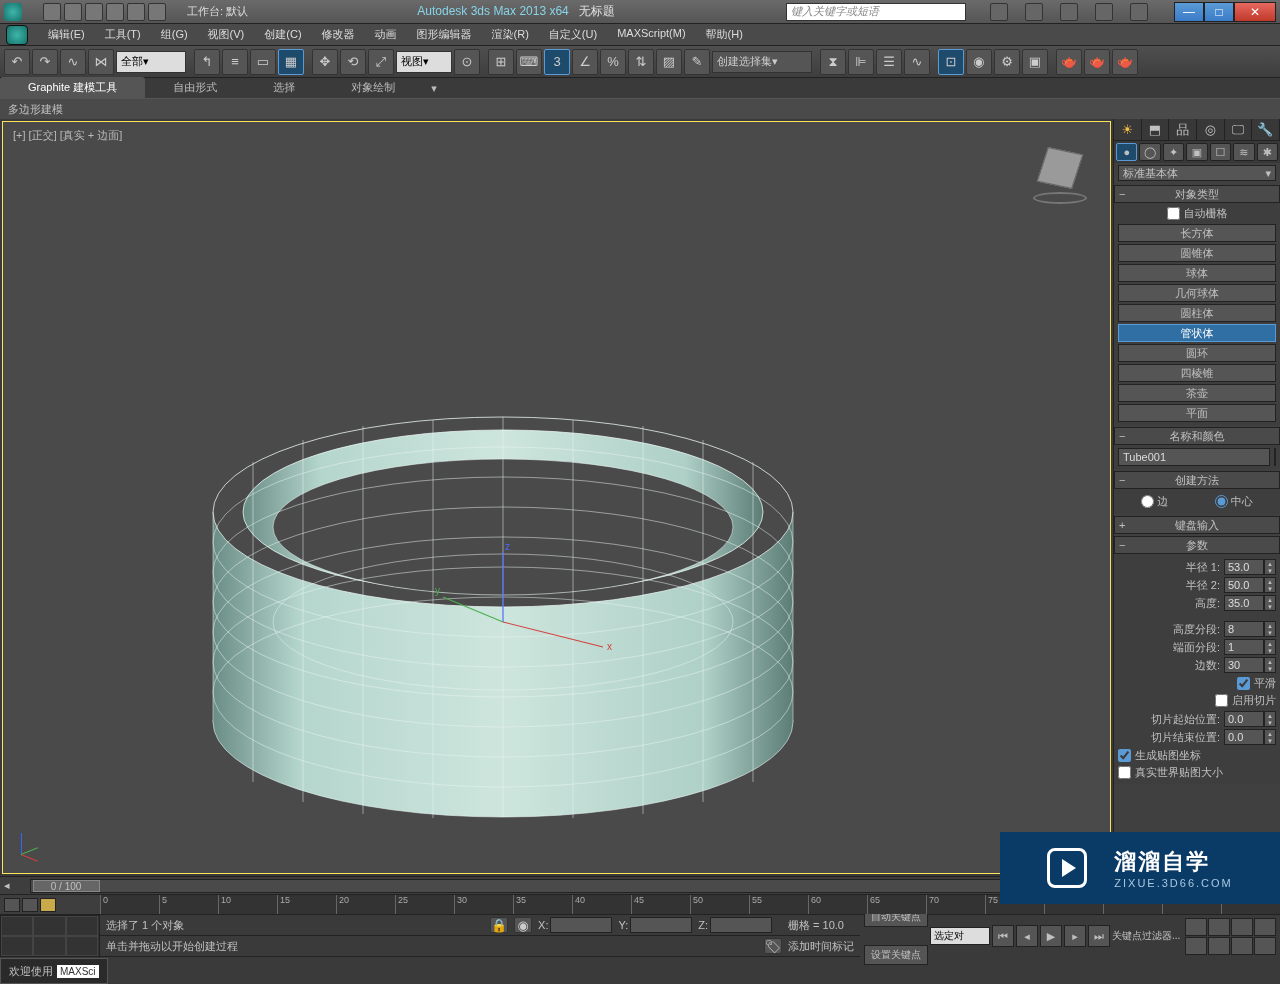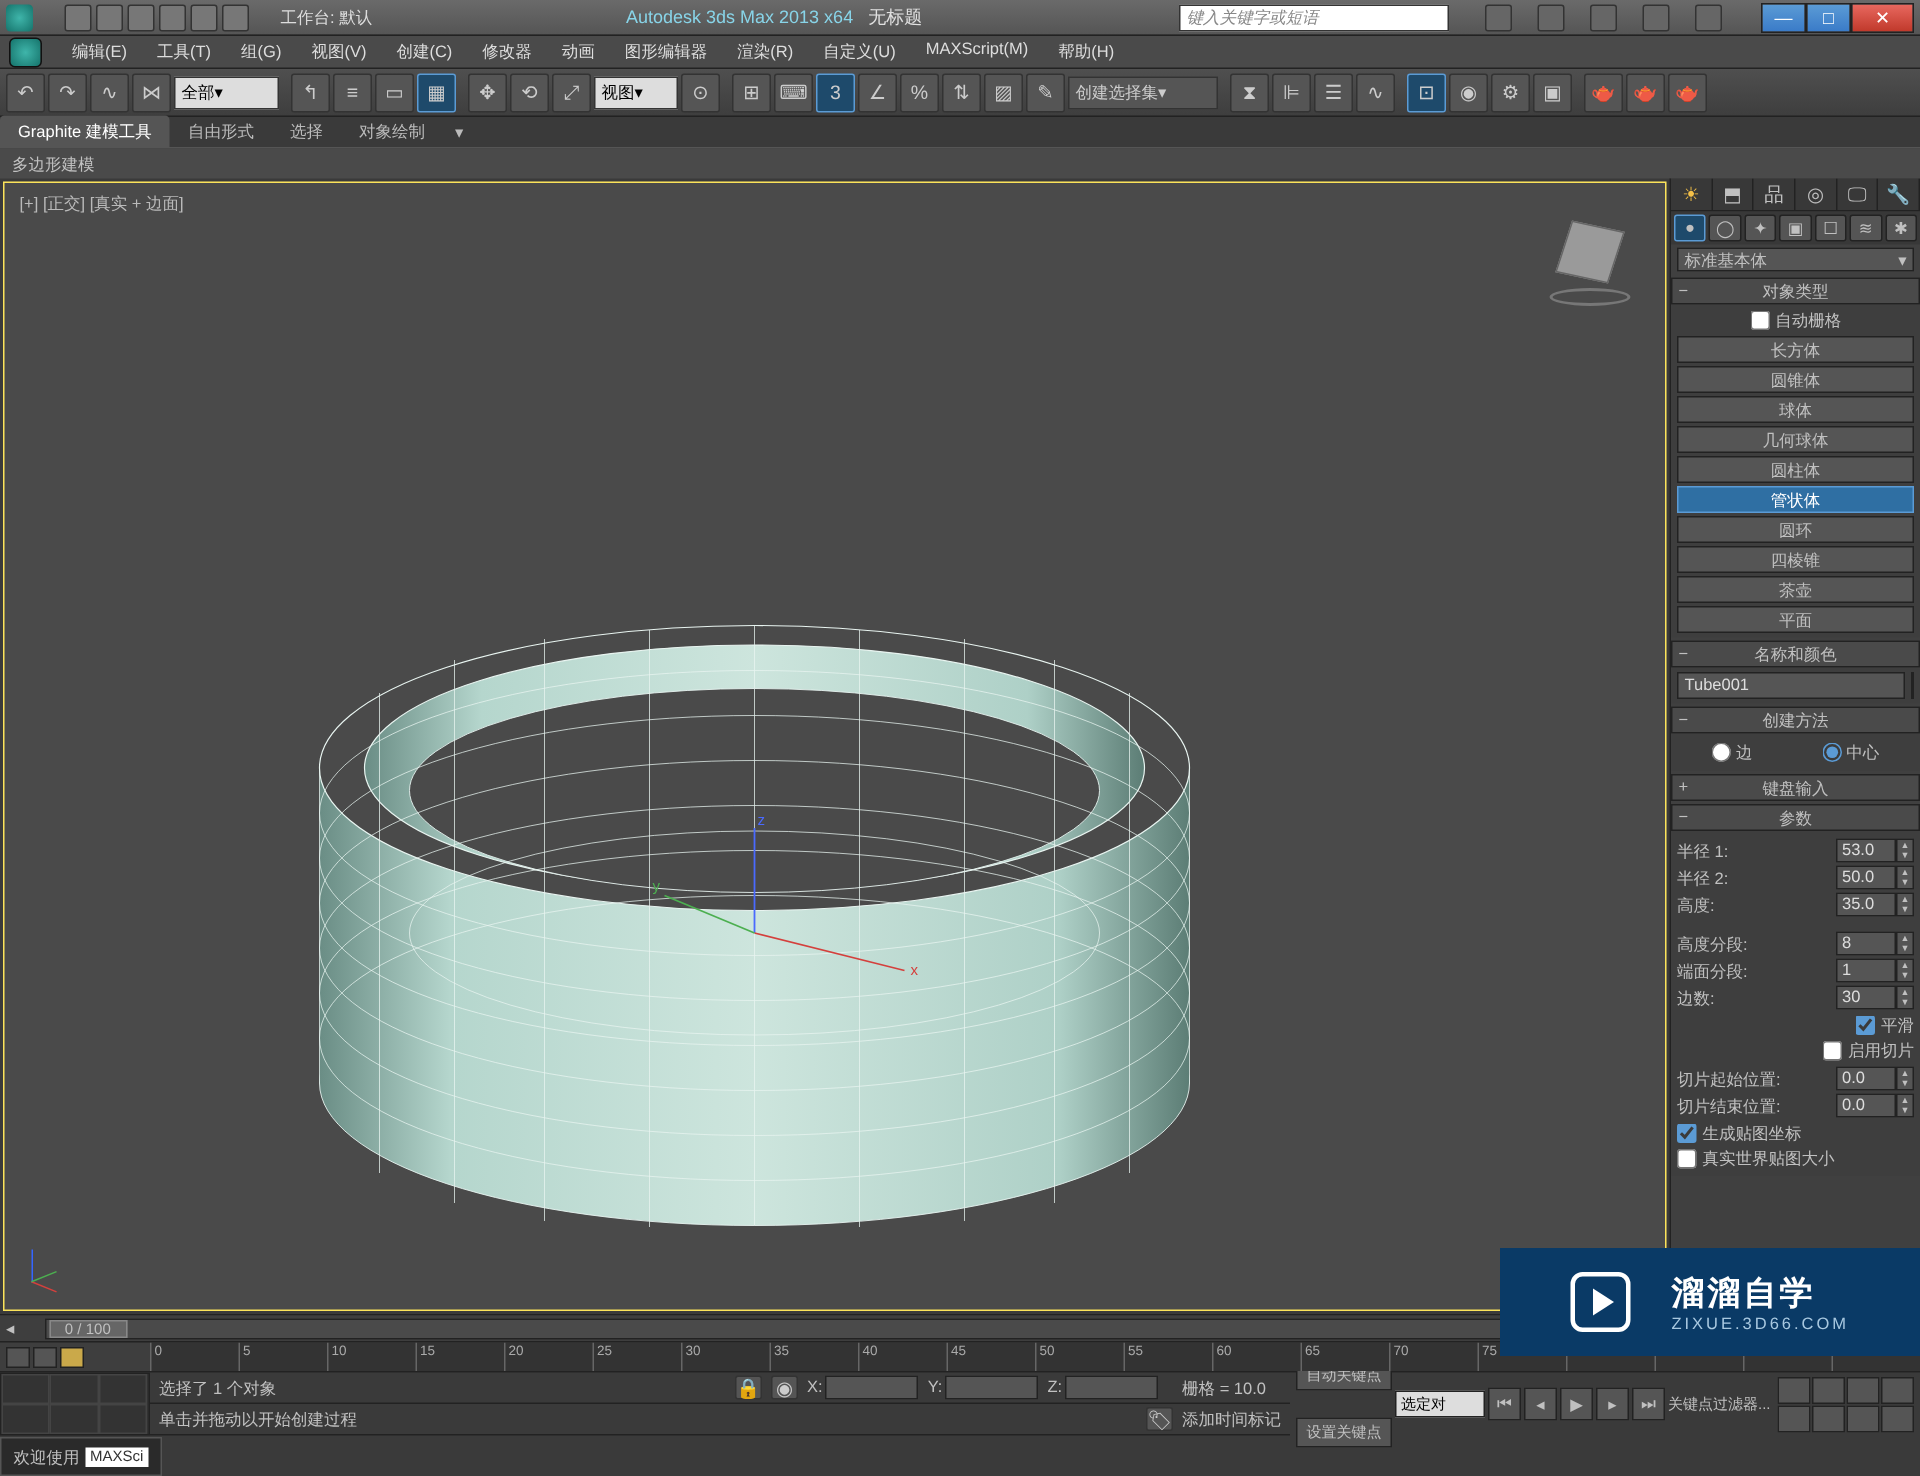--- a/index.html
+++ b/index.html
@@ -28,21 +28,21 @@
 
 
 .toolbar { height: 32px; background: linear-gradient(#4f4f4f,#3e3e3e); display: flex; align-items: center; padding: 0 4px; border-bottom: 1px solid #222; gap: 2px; flex-wrap: nowrap; }
 .tb-btn { width: 26px; height: 26px; background: #555; border: 1px solid #333; border-radius: 2px; display: flex; align-items: center; justify-content: center; font-size: 13px; color: #ccc; }
 .tb-btn.active { background: #1e4a6b; border-color: #5b9bd5; }
 .tb-sep { width: 4px; }
 .tb-drop { height: 22px; background: #ddd; border: 1px solid #333; color: #000; padding: 0 4px; display: flex; align-items: center; font-size: 11px; }
 
 
 .ribbon-tabs { height: 21px; background: #3a3a3a; display: flex; align-items: flex-end; border-bottom: 1px solid #555; }
-.r-tab { padding: 3px 12px; color: #bbb; cursor: pointer; }
+.r-tab { padding: 3px 28px; color: #bbb; cursor: pointer; }
 .r-tab.active { background: #555; color: #fff; border-top-left-radius: 3px; border-top-right-radius: 3px; }
 .sub-tabs { height: 20px; background: #4a4a4a; display: flex; align-items: center; padding: 0 8px; }
 
 
 .main { position: absolute; top: 119px; left: 0; right: 167px; bottom: 108px; display: flex; flex-direction: column; }
 .viewport { flex: 1; background: #4a4a4a; position: relative; border: 1px solid #fbe35a; margin: 2px; overflow: hidden; }
 .vp-label { position: absolute; top: 6px; left: 10px; color: #bababa; font-size: 11px; }
 .viewcube { position: absolute; top: 20px; right: 20px; width: 60px; height: 60px; }
 .cube3d { width: 36px; height: 36px; background: #9a9a9a; border: 1px solid #666; margin: 8px auto; transform: rotate(12deg) skew(-6deg); }
 .cube-ring { width: 54px; height: 12px; border: 2px solid #777; border-radius: 50%; margin: -2px auto; }
@@ -74,35 +74,35 @@
 
 .auto-grid { display: flex; align-items: center; justify-content: center; gap: 4px; margin-bottom: 3px; }
 
 .name-row { display: flex; gap: 4px; }
 .name-input { flex: 1; height: 18px; background: #555; border: 1px solid #222; color: #ddd; padding: 0 4px; font-size: 11px; }
 .color-sw { width: 18px; height: 18px; background: #8dc8b9; border: 1px solid #222; }
 
 .radio-row { display: flex; justify-content: space-around; padding: 2px 0; }
 .radio-row label { display: flex; align-items: center; gap: 3px; }
 
-.param-row { display: flex; align-items: center; justify-content: space-between; gap: 4px; margin: 2px 0; }
+.param-row { display: flex; align-items: center; justify-content: flex-end; gap: 4px; margin: 2px 0; }
 .param-row .lbl { font-size: 11px; }
 .spinner { display: flex; }
 .spinner input { width: 40px; height: 16px; background: #555; border: 1px solid #222; color: #ddd; text-align: left; padding: 0 3px; font-size: 11px; }
 .spinner .ud { width: 12px; height: 16px; background: #555; border: 1px solid #222; display: flex; flex-direction: column; }
 .spinner .ud div { flex: 1; font-size: 6px; display: flex; align-items: center; justify-content: center; }
 
 .chk-row { display: flex; align-items: center; gap: 4px; padding: 1px 0; }
 .chk-row.right { justify-content: flex-end; }
 
 
 .bottom { position: absolute; left: 0; right: 0; bottom: 0; height: 108px; background: #3a3a3a; border-top: 1px solid #222; }
 .time-slider { height: 18px; background: #3e3e3e; display: flex; align-items: center; position: relative; border-bottom: 1px solid #222; }
 .slider-track { flex: 1; height: 14px; background: #4a4a4a; border: 1px solid #222; margin: 0 16px; position: relative; }
-.slider-thumb { position: absolute; left: 2px; top: 0; width: 52px; height: 12px; background: #666; border: 1px solid #888; font-size: 10px; text-align: center; }
+.slider-thumb { position: absolute; left: 2px; top: 0; width: 67px; height: 12px; background: #666; border: 1px solid #888; font-size: 10px; text-align: center; }
 .time-scrub { height: 20px; background: #3e3e3e; display: flex; border-bottom: 1px solid #222; }
 .track-ctrl { width: 100px; display: flex; align-items: center; gap: 2px; padding: 0 4px; }
 .track-ctrl .b { width: 16px; height: 14px; background: #555; border: 1px solid #222; }
 .ruler { flex: 1; position: relative; background: #333; overflow: hidden; }
 .ruler .tick { position: absolute; top: 0; height: 100%; border-left: 1px solid #666; font-size: 9px; color: #aaa; padding-left: 2px; }
 .status { height: 42px; display: flex; }
 .status-left { width: 100px; background: #333; border: 1px solid #222; display: flex; flex-wrap: wrap; }
 .status-left .cell { width: 33%; height: 50%; border: 1px solid #444; }
 .status-mid { flex: 1; display: flex; flex-direction: column; }
 .st-row { flex: 1; display: flex; align-items: center; gap: 6px; padding: 0 6px; border-bottom: 1px solid #222; }

